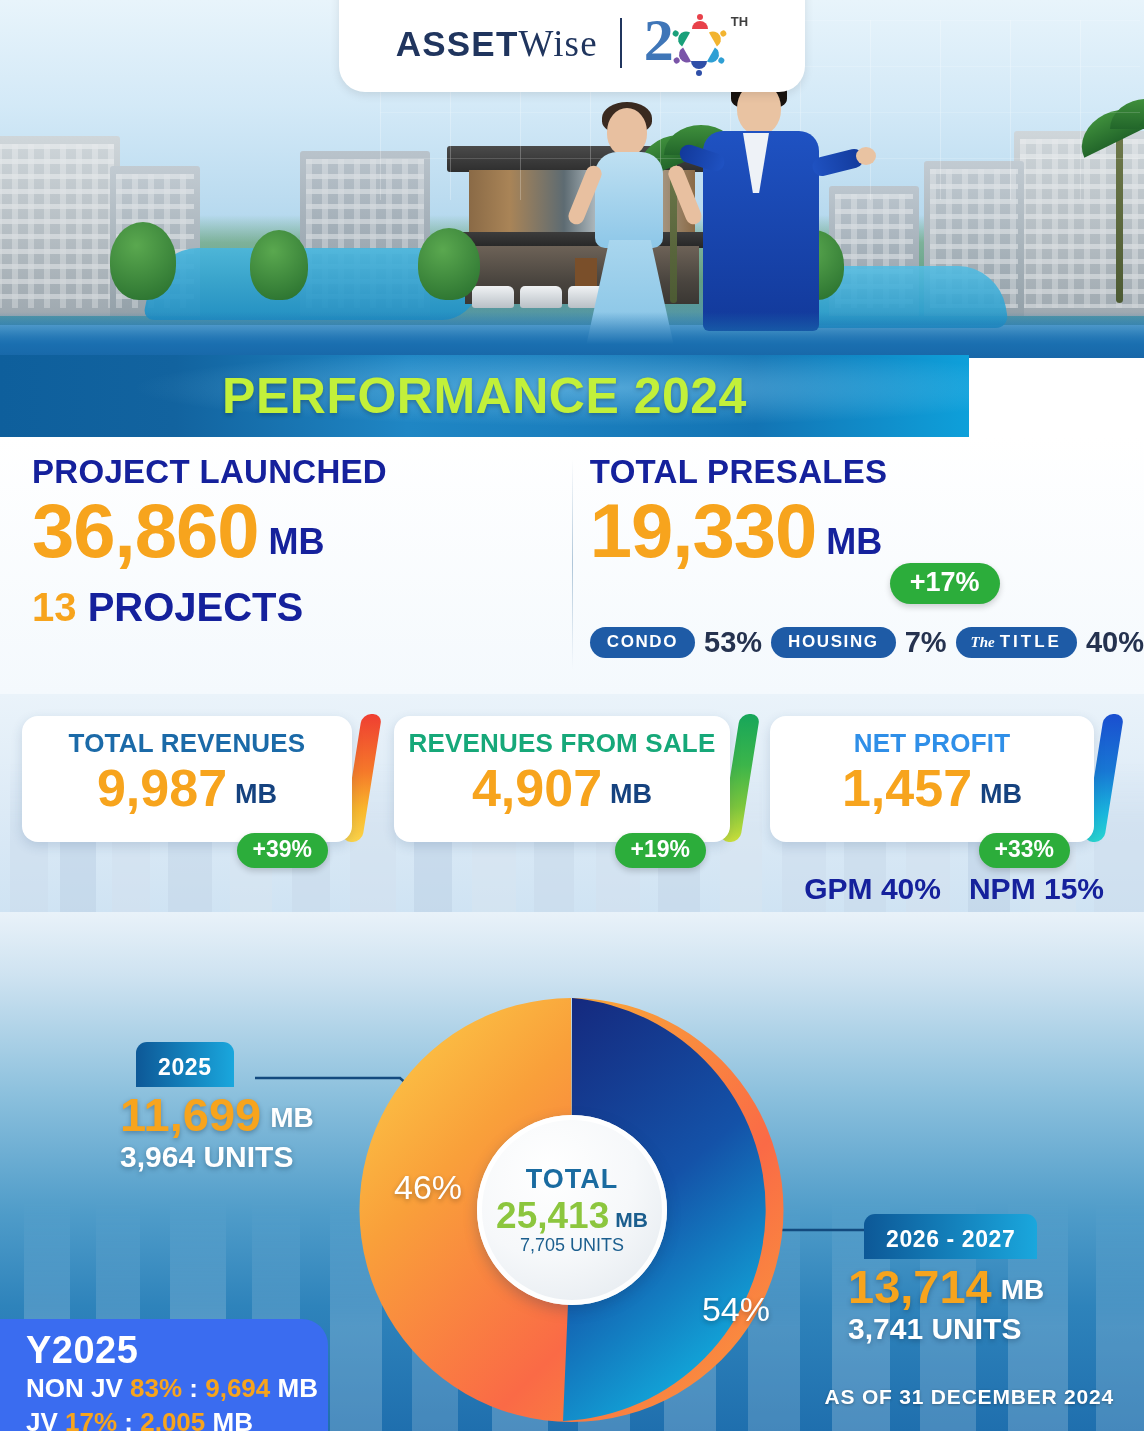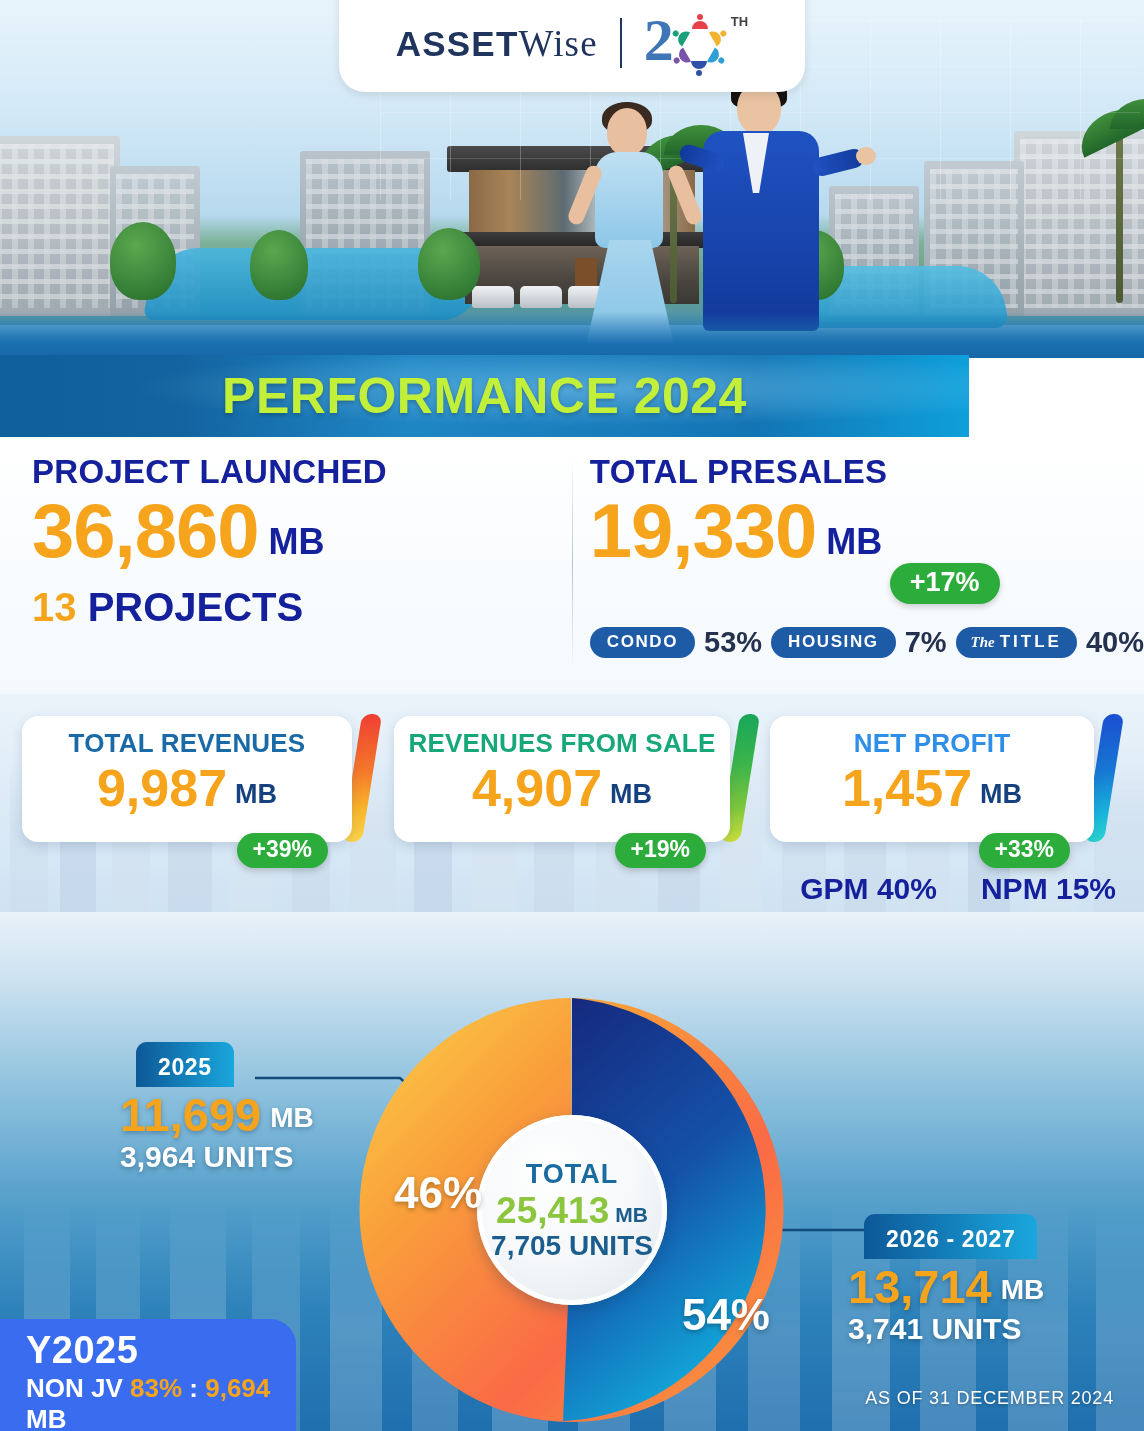--- a/index.html
+++ b/index.html
@@ -157,21 +157,21 @@
   .card-mb { font-size:27px; font-weight:bold; color:#15427f; padding-bottom:4px; }
   .card .badge { font-size:23px; padding:3px 16px 5px; }
   .card-badge { position:absolute; right:24px; bottom:-26px; }
   .accent { position:absolute; top:20px; width:20px; height:128px; border-radius:9px; transform:skewX(-9deg); }
   .c1 { left:22px; width:330px; }
   .a1c { left:352px; background:linear-gradient(180deg,#ef3f32 0%,#f5792a 45%,#f9b72c 75%,#fdd54a 100%); }
   .c2 { left:394px; width:336px; }
   .a2c { left:730px; background:linear-gradient(180deg,#17a65a 0%,#3cb54a 40%,#7cc63c 72%,#cde03a 100%); }
   .c3 { left:770px; width:324px; }
   .a3c { left:1094px; background:linear-gradient(180deg,#1a4fd0 0%,#1878d4 45%,#19b6dd 78%,#2ad6d0 100%); }
-  .margins { position:absolute; right:28px; bottom:6px; display:flex; gap:44px;
+  .margins { position:absolute; right:40px; bottom:6px; display:flex; gap:28px;
      font-size:30px; font-weight:bold; color:#15219c; }
 
   
   .backlog { position:absolute; left:0; top:912px; width:1144px; height:519px; overflow:hidden;
      background:linear-gradient(180deg,#e9f2f9 0%,#cfe3f1 12%,#8fc2de 34%,#4f9cc9 58%,#2e83bb 76%,#1f6fae 100%); }
   .backlog-city { position:absolute; left:0; right:0; bottom:0; height:230px; opacity:.28;
      background:
       linear-gradient(90deg,
         transparent 0 24px,#b9d6e8 24px 70px,transparent 70px 96px,#a9cbe1 96px 140px,transparent 140px 170px,
         #c3dcec 170px 226px,transparent 226px 252px,#a9cbe1 252px 300px,transparent 300px 330px,
@@ -192,42 +192,42 @@
 
   .hole { position:absolute; left:50%; top:50%; transform:translate(-50%,-50%);
      width:190px; height:190px; border-radius:50%;
      background:radial-gradient(circle at 38% 30%,#ffffff 0%,#f6f8fa 48%,#dfe6ec 100%);
      box-shadow:0 5px 14px rgba(10,50,90,.25), inset 0 0 0 5px rgba(255,255,255,.9);
      display:flex; flex-direction:column; align-items:center; justify-content:center; }
   .hole .t1 { font-size:27px; font-weight:bold; color:#1a6ba0; letter-spacing:1px; }
   .hole .t2 { display:flex; align-items:flex-end; gap:6px; margin-top:2px; }
   .hole .t2 .v { font-size:37px; font-weight:bold; color:#8cc63e; line-height:1; }
   .hole .t2 .u { font-size:21px; font-weight:bold; color:#1b5e8e; padding-bottom:2px; }
-  .hole .t3 { font-size:28px; font-weight:bold; color:#1b5e8e; margin-top:1px; }
-
-  .slice-pct { position:absolute; font-size:44px; font-weight:bold; color:#fff;
+  .hole .t3 { font-size:18px; font-weight:normal; color:#1b5e8e; margin-top:1px; }
+
+  .slice-pct { position:absolute; font-size:34px; font-weight:normal; color:#fff;
      text-shadow:0 2px 5px rgba(0,0,0,.3); }
   .pct-left { left:42px; top:178px; }
   .pct-right { right:22px; top:300px; }
 
   .callout { position:absolute; }
   .co-tag { display:inline-block; border-radius:11px 11px 0 0; padding:12px 22px 6px;
      background:linear-gradient(90deg,#0d5897,#1aa7dd); color:#fff; font-size:23px; font-weight:bold;
      letter-spacing:.6px; }
   .co-numline { display:flex; align-items:flex-end; gap:9px; margin-top:4px; }
   .co-num { font-size:47px; font-weight:bold; color:#f7a41d; line-height:1; text-shadow:0 2px 5px rgba(10,40,70,.35); }
   .co-mb { font-size:28px; font-weight:bold; color:#fff; padding-bottom:4px; text-shadow:0 2px 5px rgba(10,40,70,.35); }
   .co-units { font-size:30px; font-weight:bold; color:#fff; margin-top:2px; text-shadow:0 2px 5px rgba(10,40,70,.35); }
 
-  .y2025 { position:absolute; left:0; bottom:0; width:296px; height:112px;
+  .y2025 { position:absolute; left:0; bottom:0; width:328px; height:112px;
      background:#3a6cf0; border-radius:0 26px 0 0; padding:12px 0 0 26px; }
   .y2025 .h { font-size:38px; font-weight:bold; color:#fff; line-height:1.02; letter-spacing:.5px; }
   .y2025 .r { font-size:26px; font-weight:bold; color:#fff; margin-top:3px; }
   .y2025 .r .o { color:#f7a41d; }
-  .asof { position:absolute; right:30px; bottom:22px; font-size:18px; font-weight:normal; color:#fff;
+  .asof { position:absolute; right:30px; bottom:22px; font-size:21px; font-weight:bold; color:#fff;
      letter-spacing:.8px; text-shadow:0 1px 3px rgba(0,0,0,.3); }
 </style>
 </head>
 <body>
 
 <div class="hero">
   <div class="hero-sky"></div>
   <div class="hero-greenband"></div>
 
   <div class="bld l1">

